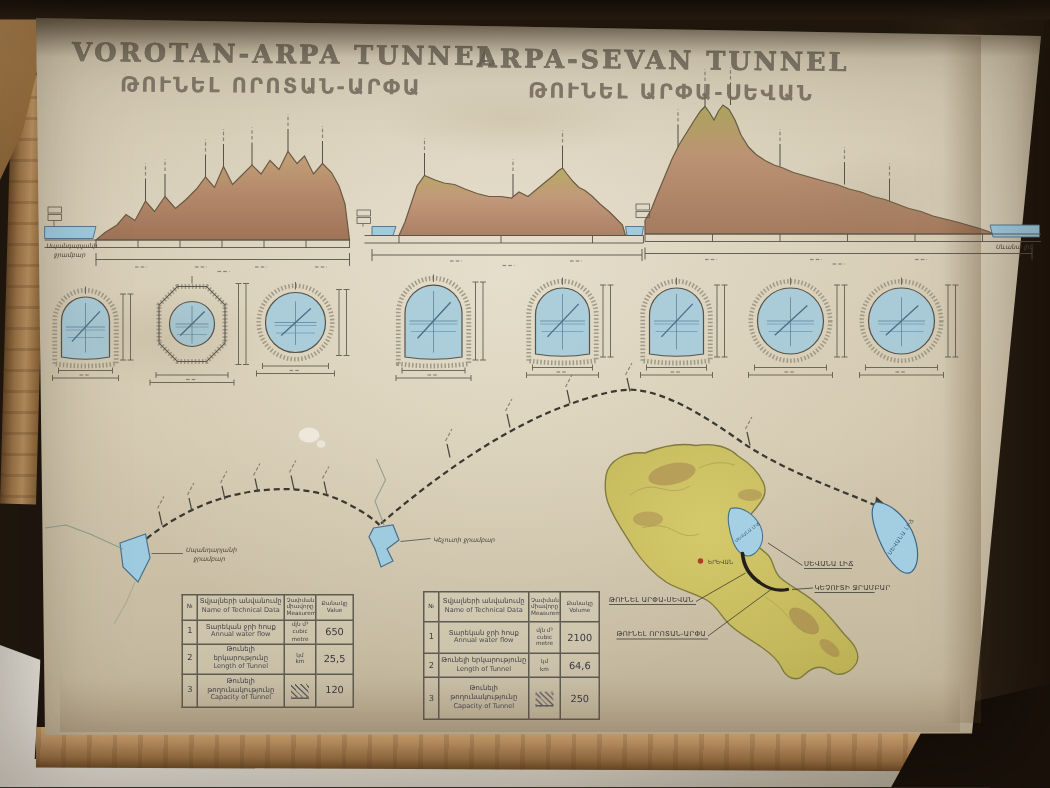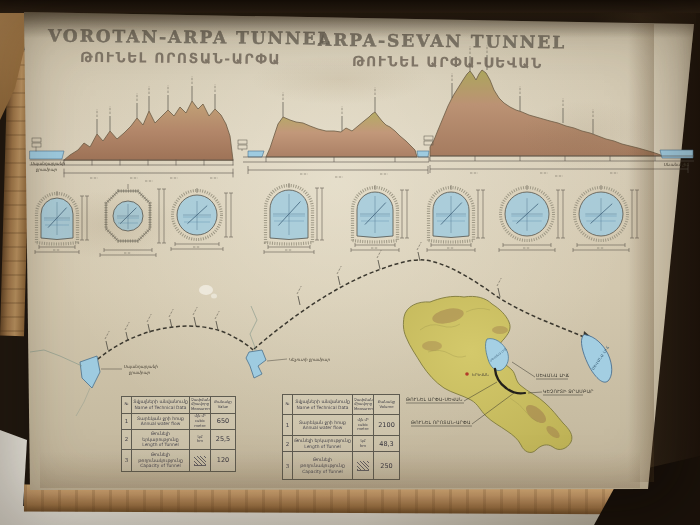--- a/index.html
+++ b/index.html
@@ -862,21 +862,21 @@
     <tr>
       <td class="num-cell">2</td>
       <td class="name-cell">
         <span class="hy-line">Թունելի երկարությունը</span>
         <span class="en-line">Length of Tunnel</span>
           </td>
       <td>
         <span class="u-line">կմ</span>
         <span class="u-line">km</span>
           </td>
-      <td class="val-cell">48,3</td>
+      <td class="val-cell">64,6</td>
     </tr>
     <tr>
       <td class="num-cell">3</td>
       <td class="name-cell">
         <span class="hy-line">Թունելի թողունակությունը</span>
         <span class="en-line">Capacity of Tunnel</span>
           </td>
       <td><span class="hatch"></span></td>
       <td class="val-cell">250</td>
     </tr>

